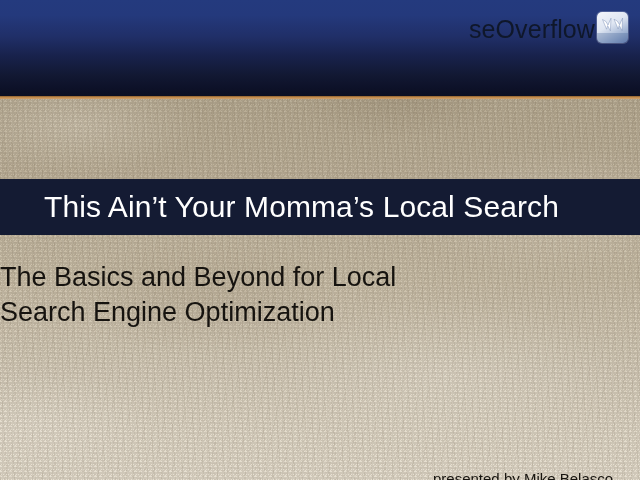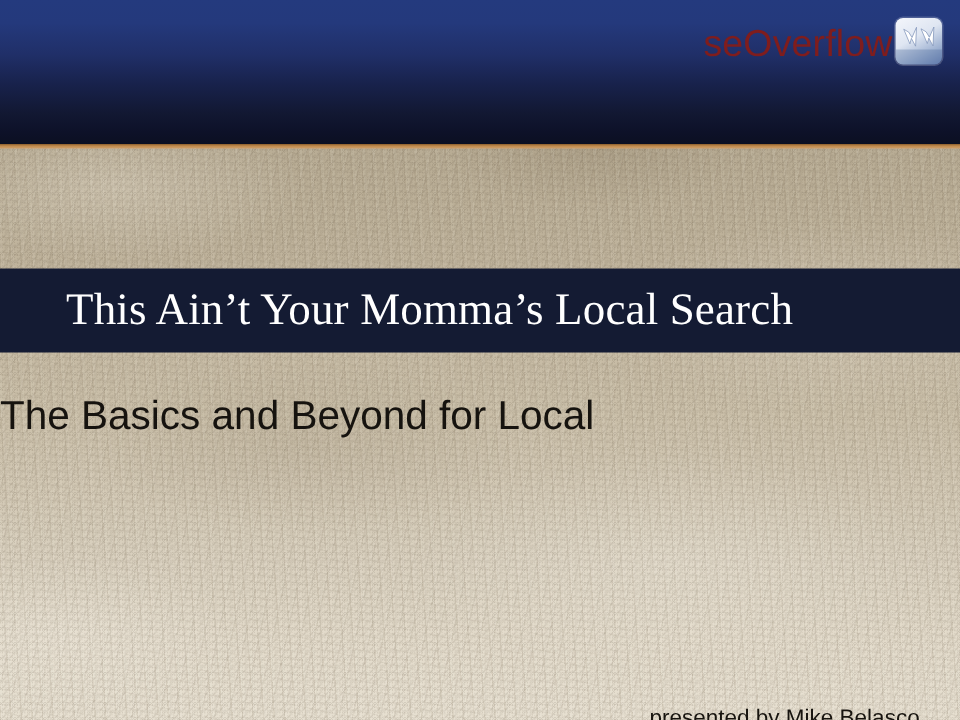--- a/index.html
+++ b/index.html
@@ -109,21 +109,21 @@
   
   .logo {
     position: absolute;
     right: 12px;
     top: 12px;
     display: flex;
     align-items: center;
     gap: 2px;
   }
   .logo-wordmark {
-    color: #7f1d1d;
+    color: #0f172a;
     font-size: 25px;
     font-weight: 400;
     letter-spacing: .1px;
     line-height: 1;
     white-space: nowrap;
   }
   .logo-mark {
     width: 31px;
     height: 31px;
     border-radius: 5px;
@@ -147,21 +147,20 @@
     align-items: center;
   }
   .title-text {
     color: #ffffff;
     font-size: 30px;
     font-weight: 400;
     letter-spacing: .1px;
     white-space: nowrap;
     padding-left: 44px;
     line-height: 1;
-    font-family: Liberation Serif, serif;
   }
 
   
   .subtitle {
     position: absolute;
     left: 0;
     top: 260px;
     width: 640px;
     text-align: left;
     color: #16130f;
@@ -208,19 +207,20 @@
       </svg>
     </span>
   </div>
 
   <div class="title-bar">
     <span class="title-text">This Ain’t Your Momma’s Local Search</span>
   </div>
 
   <div class="subtitle">
     <span class="subtitle-line">The Basics and Beyond for Local</span>
+    <span class="subtitle-line">Search Engine Optimization</span>
   </div>
 
   <div class="credit">
     <span class="credit-line">presented by Mike Belasco</span>
   </div>
 
 </div>
 
 </body></html>

